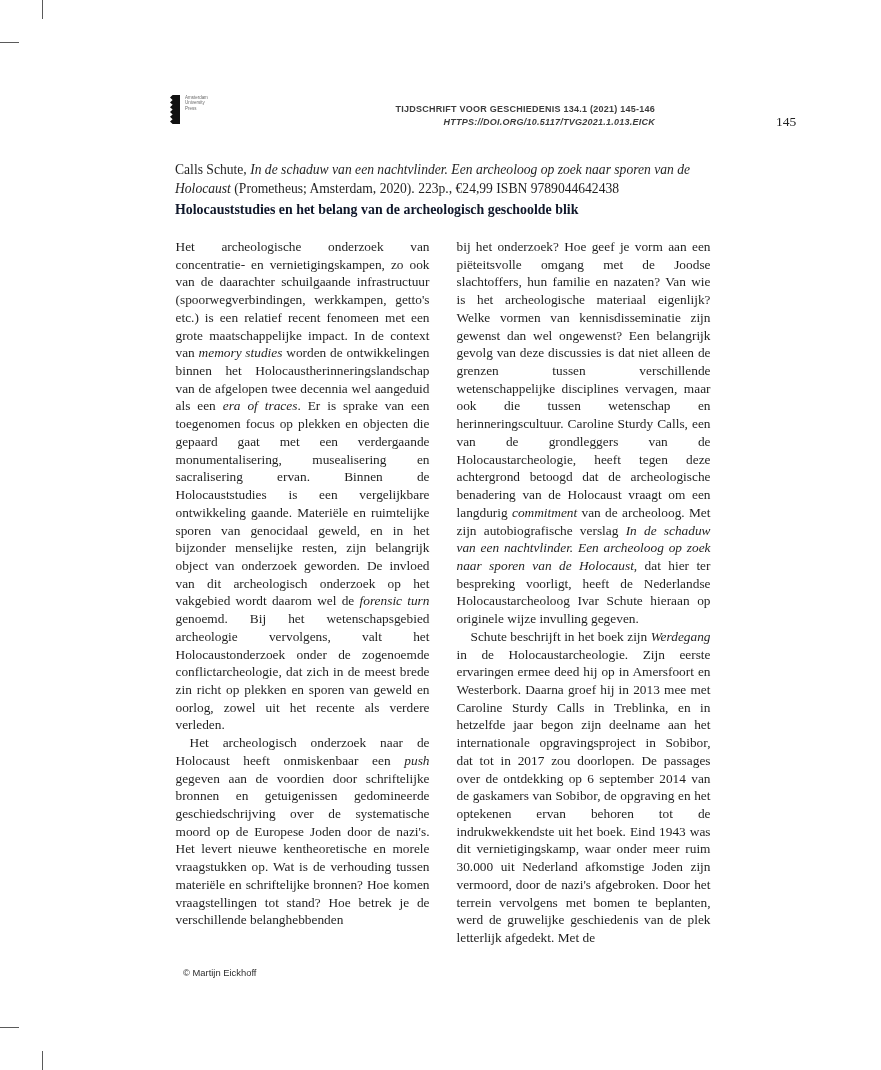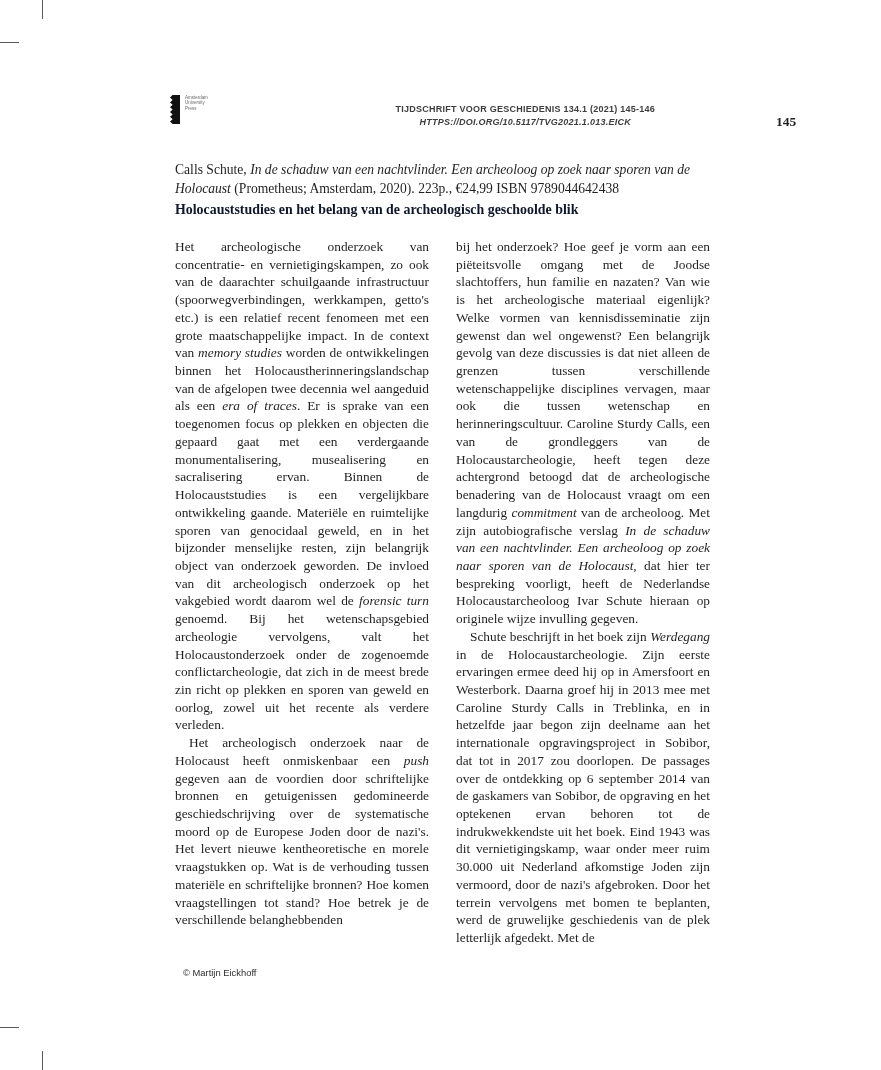--- a/index.html
+++ b/index.html
@@ -11,32 +11,32 @@
   .crop.v{width:1px;height:19px;}
   .crop.h{height:1px;width:19px;}
 
   
   .logo{position:absolute;left:170px;top:95px;display:flex;align-items:flex-start;gap:5px;}
   .logo-text{font-family:"Liberation Sans", sans-serif;color:#6a6a6a;
              font-size:8.6px;line-height:10.4px;transform:scale(0.52);transform-origin:0 0;}
   .journal-info{position:absolute;right:181px;top:103px;text-align:right;
                 font-family:"Liberation Sans", sans-serif;color:#3d3d3d;
                 font-size:9px;line-height:12.5px;letter-spacing:0.25px;font-weight:bold;}
-  .journal-info .doi{font-style:italic;font-weight:bold;text-align:center;}
-  .page-number{position:absolute;left:776px;top:114px;font-size:13.5px;color:#222;font-weight:bold;}
+  .journal-info .doi{font-style:italic;font-weight:bold;}
+  .page-number{position:absolute;left:776px;top:114px;font-size:13.5px;color:#222;}
 
   
   .citation{position:absolute;left:175px;top:146px;width:529px;
             font-size:13.6px;line-height:19.2px;}
   .citation em{font-style:italic;}
   .doc-heading{position:absolute;left:175px;top:202px;width:529px;margin:0;
                font-size:13.9px;font-weight:bold;color:#0f172a;}
 
   
-  .columns{position:absolute;left:175px;top:238px;width:536px;display:flex;gap:27px;}
+  .columns{position:absolute;left:175px;top:238px;width:536px;display:flex;gap:27px;justify-content:center;}
   .col{width:254px;font-size:13.35px;line-height:17.72px;text-align:justify;}
   .col p{margin:0;}
   .col p.indent{text-indent:14px;}
   .col em{font-style:italic;}
 
   
   .doc-footer{position:absolute;left:183px;top:966px;
               font-family:"Liberation Sans", sans-serif;font-size:9.4px;
               line-height:13.2px;color:#2e2e2e;}
 </style>

